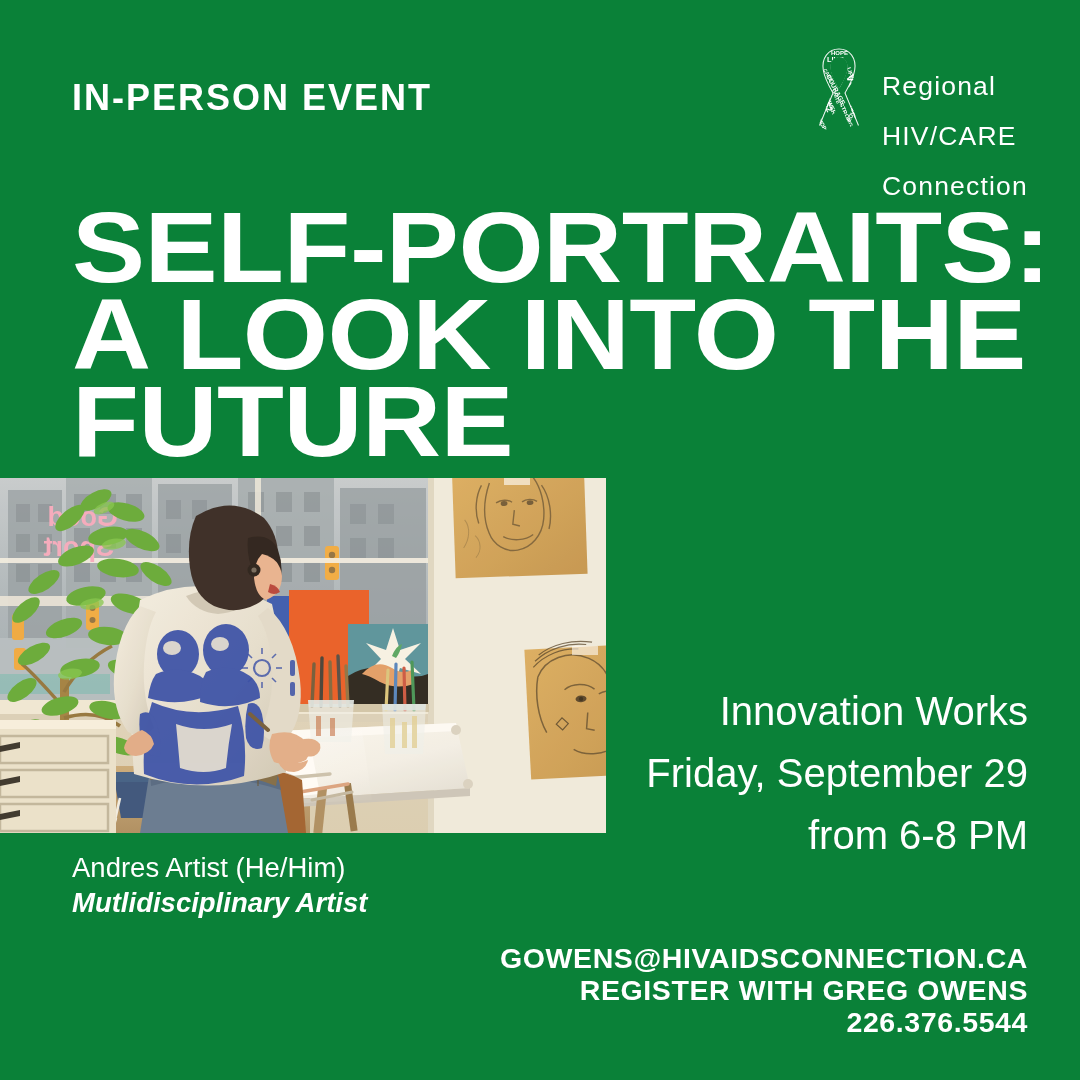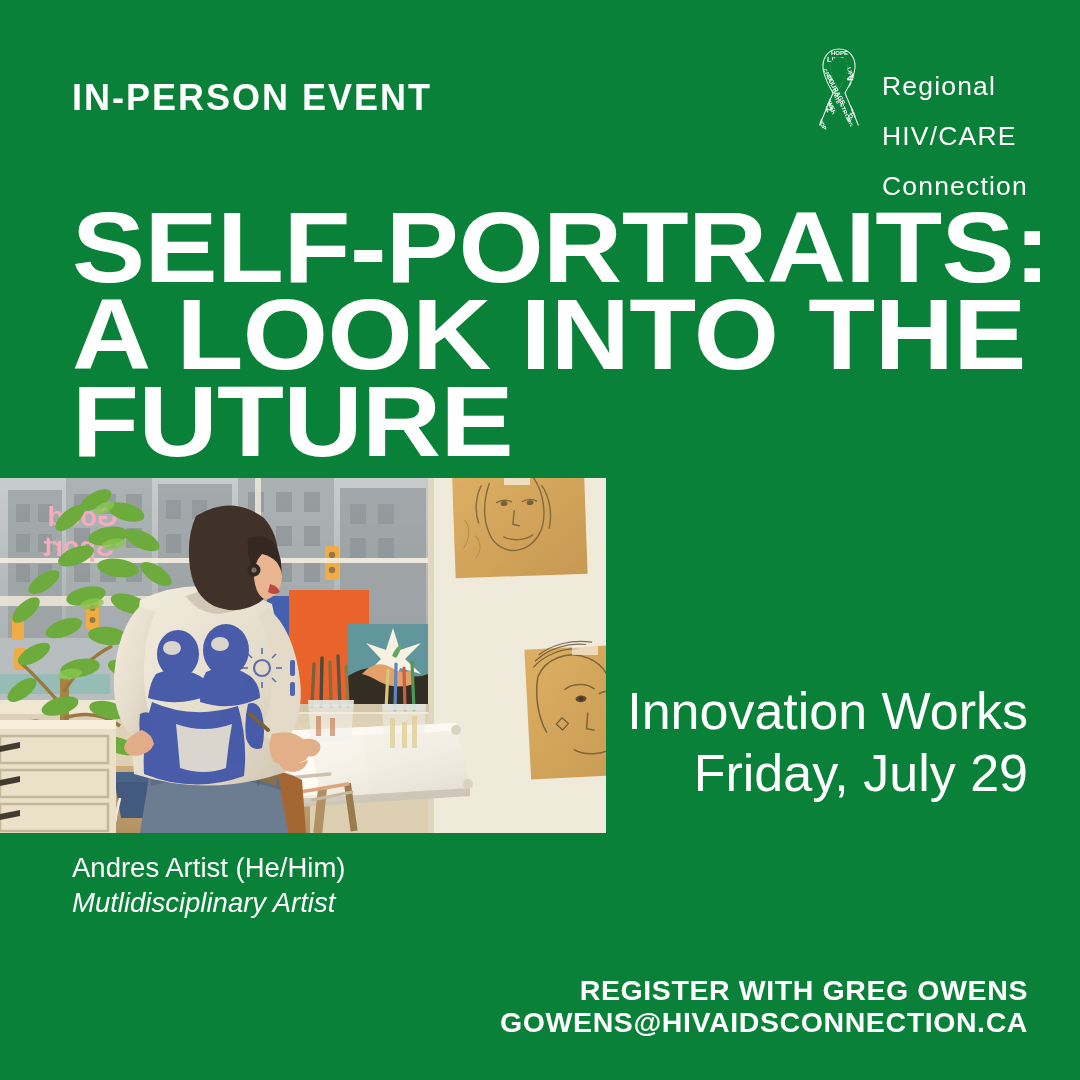--- a/index.html
+++ b/index.html
@@ -60,31 +60,31 @@
     overflow:hidden;
     background:#cfc6b2;
   }
   .photo svg { display:block; width:606px; height:355px; }
 
   
   .venue {
     position:absolute; right:52px; top:680px;
     text-align:right;
     color:#ffffff;
-    font-size:52px;
+    font-size:40px;
     line-height:62px;
     font-weight:400;
     letter-spacing:0px;
   }
   .venue span { display:block; }
 
   
   .credit { position:absolute; left:72px; top:850px; color:#ffffff; }
   .credit .name { font-size:27.5px; line-height:35px; font-weight:400; }
-  .credit .role { font-size:27.5px; line-height:35px; font-style:italic; font-weight:400; }
+  .credit .role { font-size:27.5px; line-height:35px; font-style:italic; font-weight:700; }
 
   
   .register {
     position:absolute; right:52px; bottom:42px;
     text-align:right; color:#ffffff;
     font-weight:bold; font-size:28.5px;
     line-height:32px; letter-spacing:0.6px;
   }
   .register span { display:block; white-space:nowrap; }
 </style>
@@ -535,26 +535,28 @@
 
         <path d="M142 252 q-16 6 -18 18 q2 8 12 8 q14 -2 18 -12 q-2 -10 -12 -14 z" fill="#dfa986"></path>
       </g>
 
       <rect x="0" y="0" width="606" height="355" fill="#ffd9a0" opacity="0.1"></rect>
     </svg>
   </div>
 
   <div class="venue">
     <span>Innovation Works</span>
-    <span>Friday, July 29</span>
+    <span>Friday, September 29</span>
+    <span>from 6-8 PM</span>
   </div>
 
   <div class="credit">
     <div class="name">Andres Artist (He/Him)</div>
     <div class="role">Mutlidisciplinary Artist</div>
   </div>
 
   <div class="register">
+    <span>GOWENS@HIVAIDSCONNECTION.CA</span>
     <span>REGISTER WITH GREG OWENS</span>
-    <span>GOWENS@HIVAIDSCONNECTION.CA</span>
+    <span>226.376.5544</span>
   </div>
 
 </div>
 
 </body></html>

